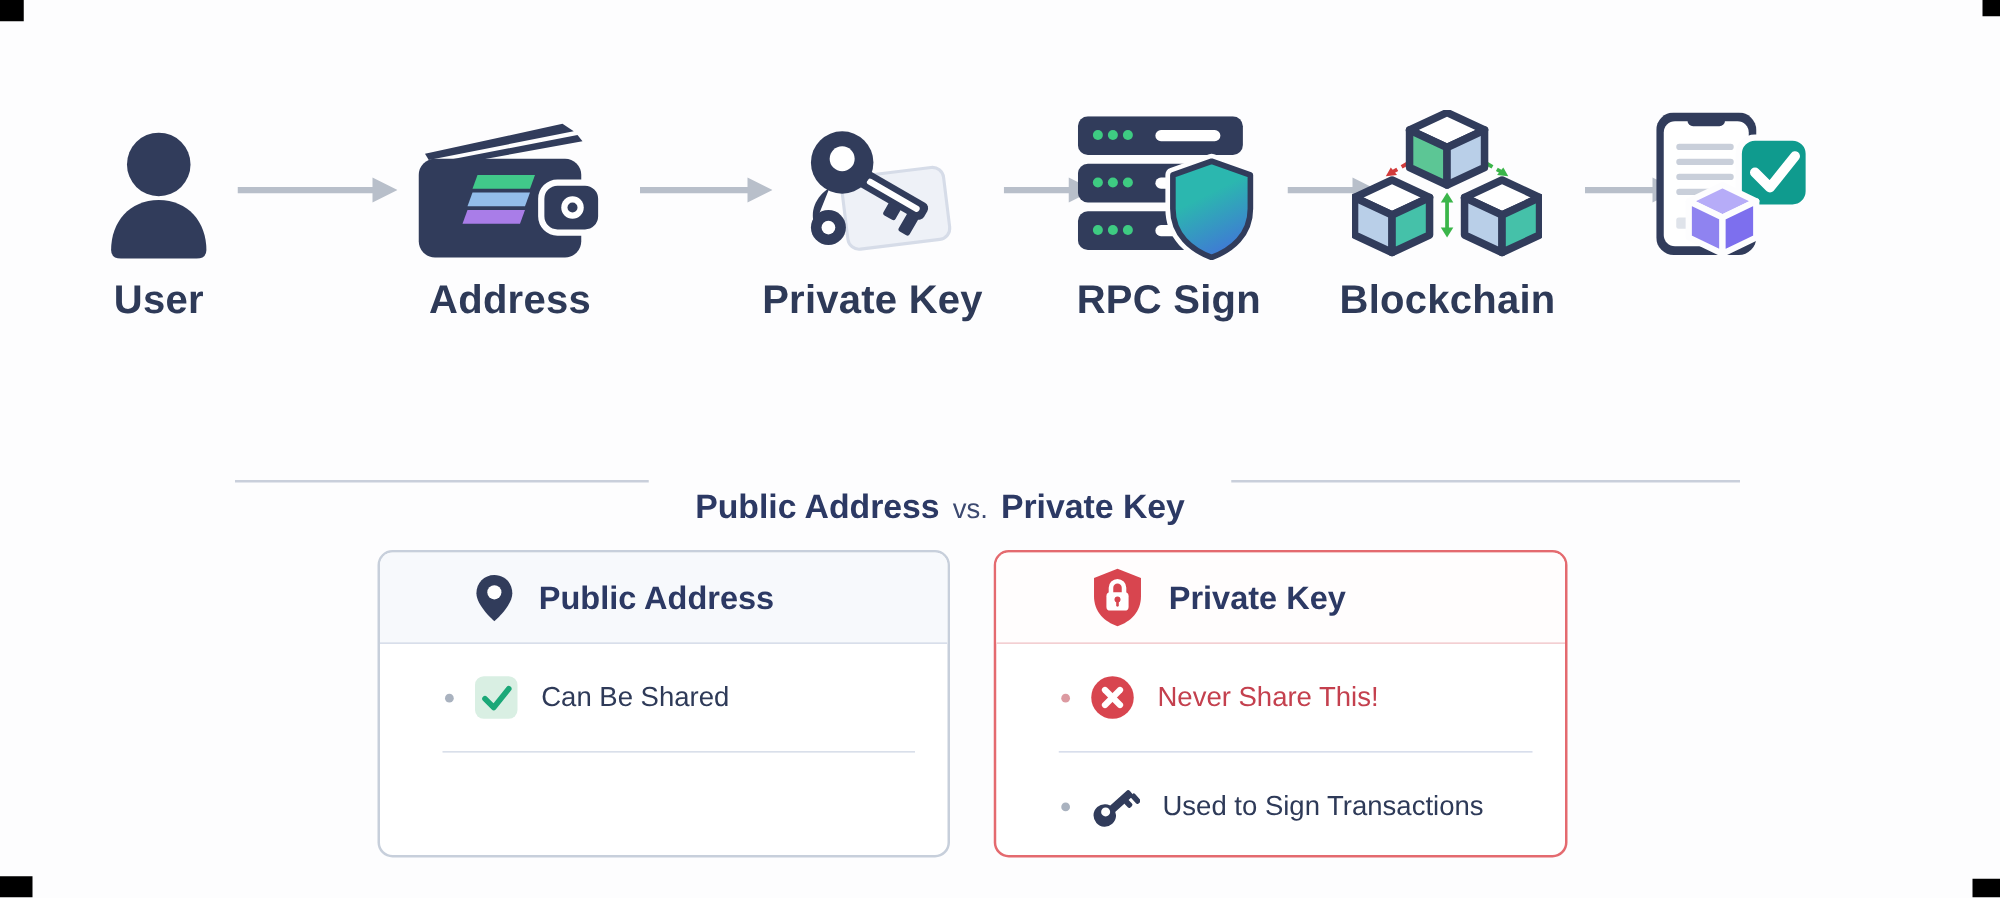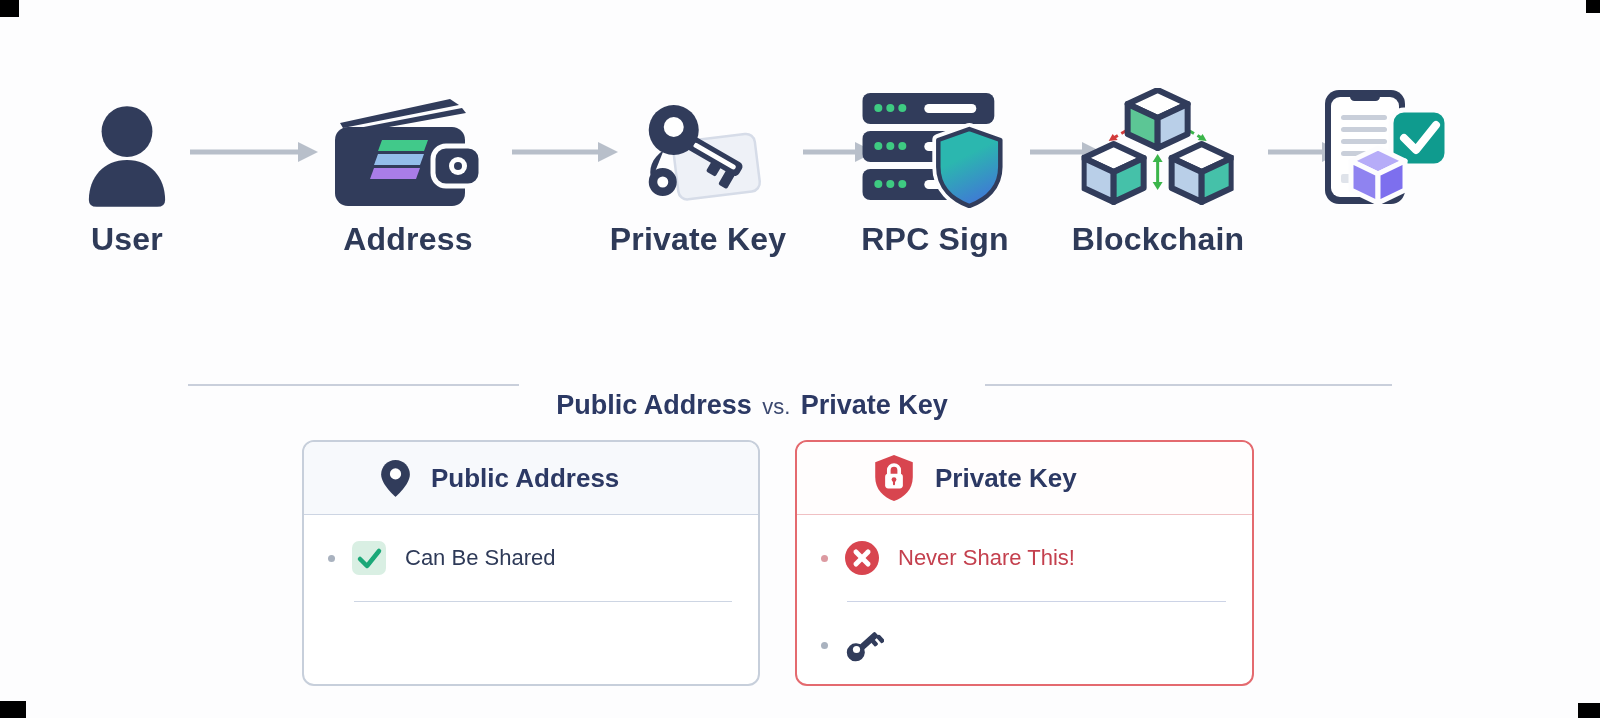--- a/index.html
+++ b/index.html
@@ -54,21 +54,21 @@
 
   
   .card{position:absolute;top:440px;height:246px;background:#fff;
     border:2px solid var(--card_border);border-radius:12px;overflow:hidden;}
   .card.public{left:302px;width:458px;}
   .card.private{left:795px;width:459px;border-color:var(--red_border);}
   .card-header{height:73px;display:flex;align-items:center;padding-left:76px;
     background:var(--header_bg);border-bottom:1px solid var(--divider);}
   .card.private .card-header{background:#fffdfd;border-bottom:1px solid var(--red_divider);}
   .card-title{margin-left:20px;font-size:26px;font-weight:bold;color:var(--title);}
-  .card-item{height:86px;display:flex;align-items:center;padding-left:24px;}
+  .card-item{height:86px;display:flex;align-items:center;padding-left:52px;}
   .item-divider{height:1px;background:var(--divider);margin:0 26px 0 50px;}
   .card.private .item-divider{background:#ccd3e6;}
   .bullet{width:7px;height:7px;border-radius:50%;background:var(--bullet);flex:none;}
   .bullet.red{background:var(--bullet_red);}
   .item-icon{margin-left:16px;margin-right:18px;flex:none;display:flex;align-items:center;}
   .item-text{font-size:22px;color:var(--text_navy);}
   .item-text.warn{color:var(--red_text);font-weight:normal;}
 </style>
 </head>
 <body>
@@ -301,14 +301,15 @@
       <svg width="40" height="40" viewBox="0 0 40 40">
         <g class="f-navy" transform="rotate(-42 20 20)">
           <circle cx="9" cy="20" r="9"></circle>
           <rect x="15" y="17" width="22" height="6.5" rx="2"></rect>
           <rect x="27" y="22" width="4.5" height="7" rx="1.5"></rect>
           <rect x="34" y="22" width="4.5" height="9" rx="1.5"></rect>
         </g>
         <circle class="f-white" cx="12.5" cy="24.5" r="3.6"></circle>
       </svg>
     </span>
+    <span class="item-text">Used to Sign Transactions</span>
   </div>
 </div>
 
 </body></html>

